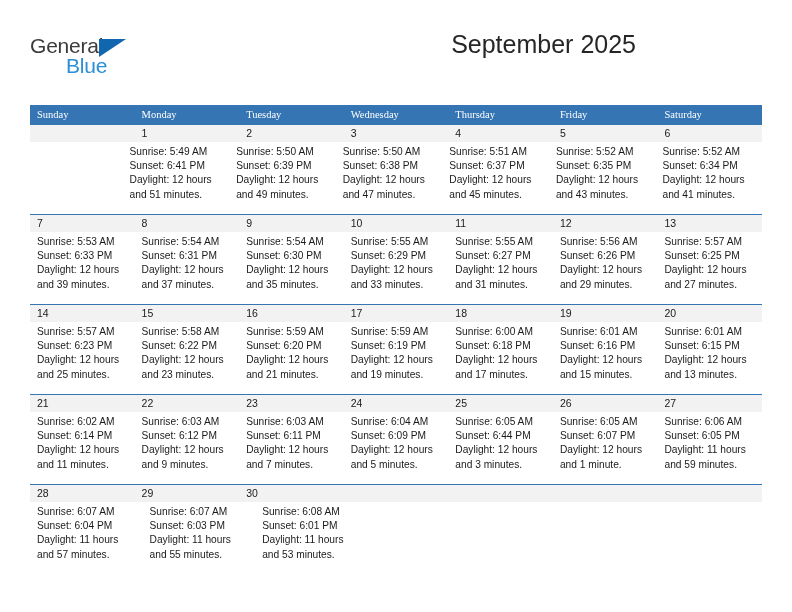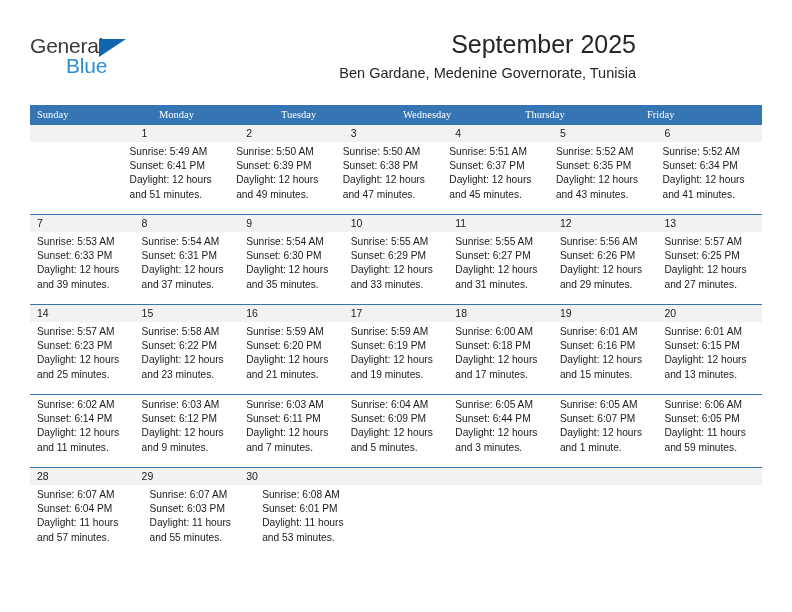--- a/index.html
+++ b/index.html
@@ -162,33 +162,33 @@
   <div class="header">
 
     <div class="logo">
       <span class="logo-general">General</span>
       <span class="logo-triangle"></span>
       <span class="logo-blue">Blue</span>
     </div>
 
     <div class="titles">
       <div class="month-title">September 2025</div>
-      <div class="location-title">Ben Gardane, Medenine Governorate, Tunisia</div>
     </div>
 
   </div>
 
   <div class="calendar">
     <div class="weekday-row" id="weekday-row">
         <div class="weekday-cell">Sunday</div>
         <div class="weekday-cell">Monday</div>
         <div class="weekday-cell">Tuesday</div>
         <div class="weekday-cell">Wednesday</div>
         <div class="weekday-cell">Thursday</div>
         <div class="weekday-cell">Friday</div>
+        <div class="weekday-cell">Saturday</div>
       </div>
     <div id="weeks-container">
         <div class="week-row">
           <div class="week-dates">
             <div class="date-cell"></div>
             <div class="date-cell">1</div>
             <div class="date-cell">2</div>
             <div class="date-cell">3</div>
             <div class="date-cell">4</div>
             <div class="date-cell">5</div>
@@ -338,20 +338,29 @@
             </div>
             <div class="info-cell">
               <div class="info-line">Sunrise: 6:01 AM</div>
               <div class="info-line">Sunset: 6:15 PM</div>
               <div class="info-line">Daylight: 12 hours</div>
               <div class="info-line">and 13 minutes.</div>
             </div>
           </div>
         </div>
         <div class="week-row">
+          <div class="week-dates">
+            <div class="date-cell">21</div>
+            <div class="date-cell">22</div>
+            <div class="date-cell">23</div>
+            <div class="date-cell">24</div>
+            <div class="date-cell">25</div>
+            <div class="date-cell">26</div>
+            <div class="date-cell">27</div>
+          </div>
           <div class="week-body">
             <div class="info-cell">
               <div class="info-line">Sunrise: 6:02 AM</div>
               <div class="info-line">Sunset: 6:14 PM</div>
               <div class="info-line">Daylight: 12 hours</div>
               <div class="info-line">and 11 minutes.</div>
             </div>
             <div class="info-cell">
               <div class="info-line">Sunrise: 6:03 AM</div>
               <div class="info-line">Sunset: 6:12 PM</div>

